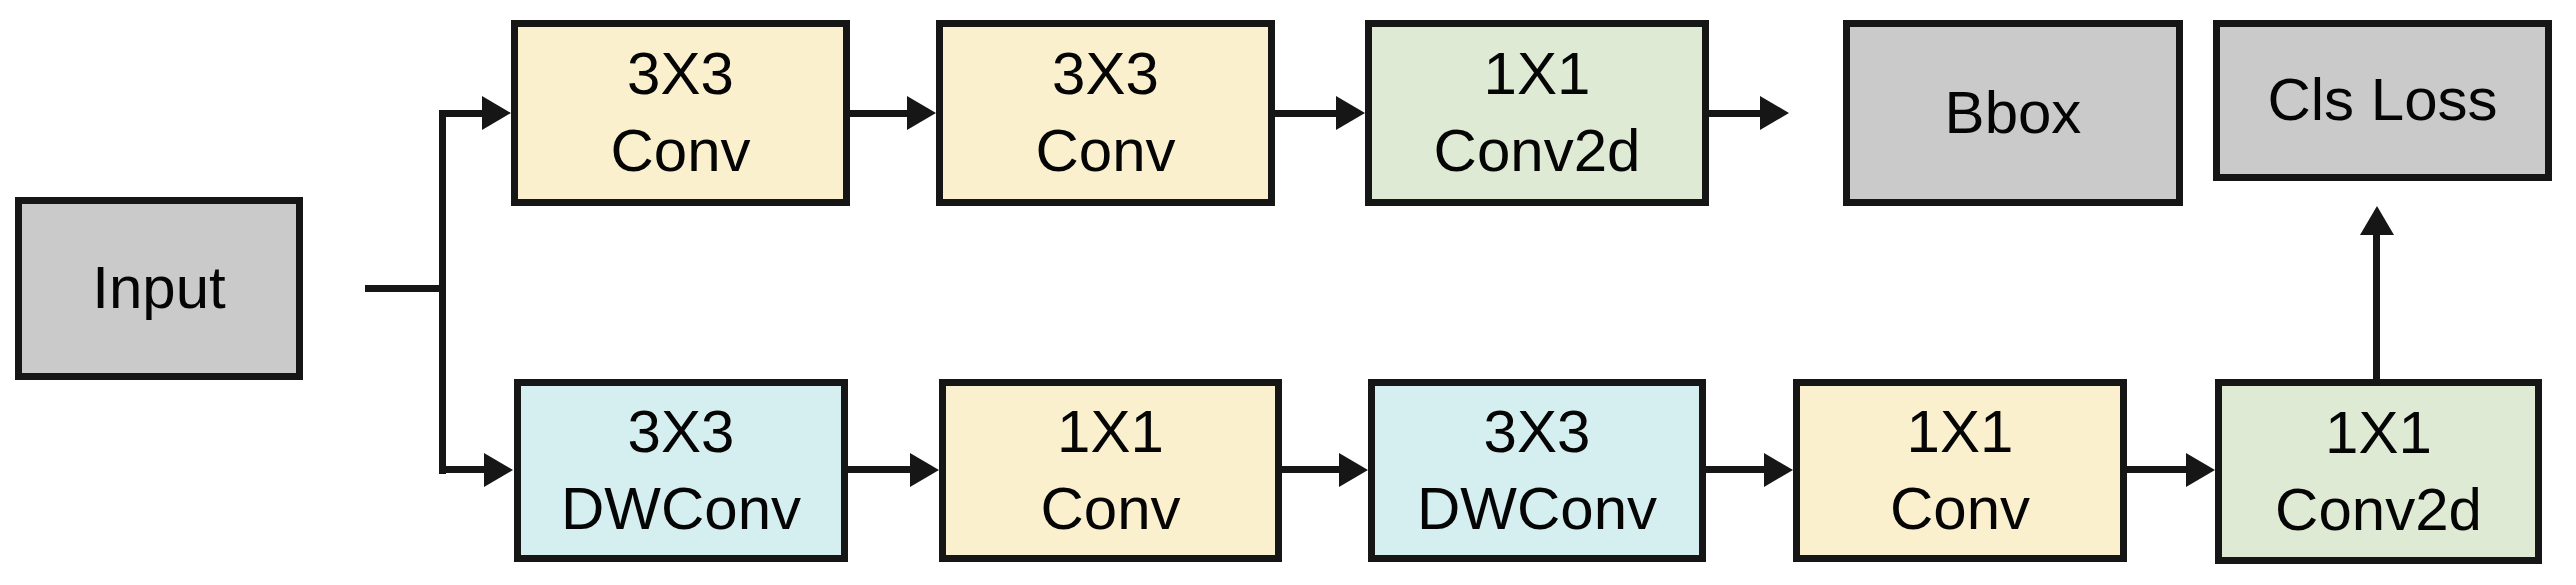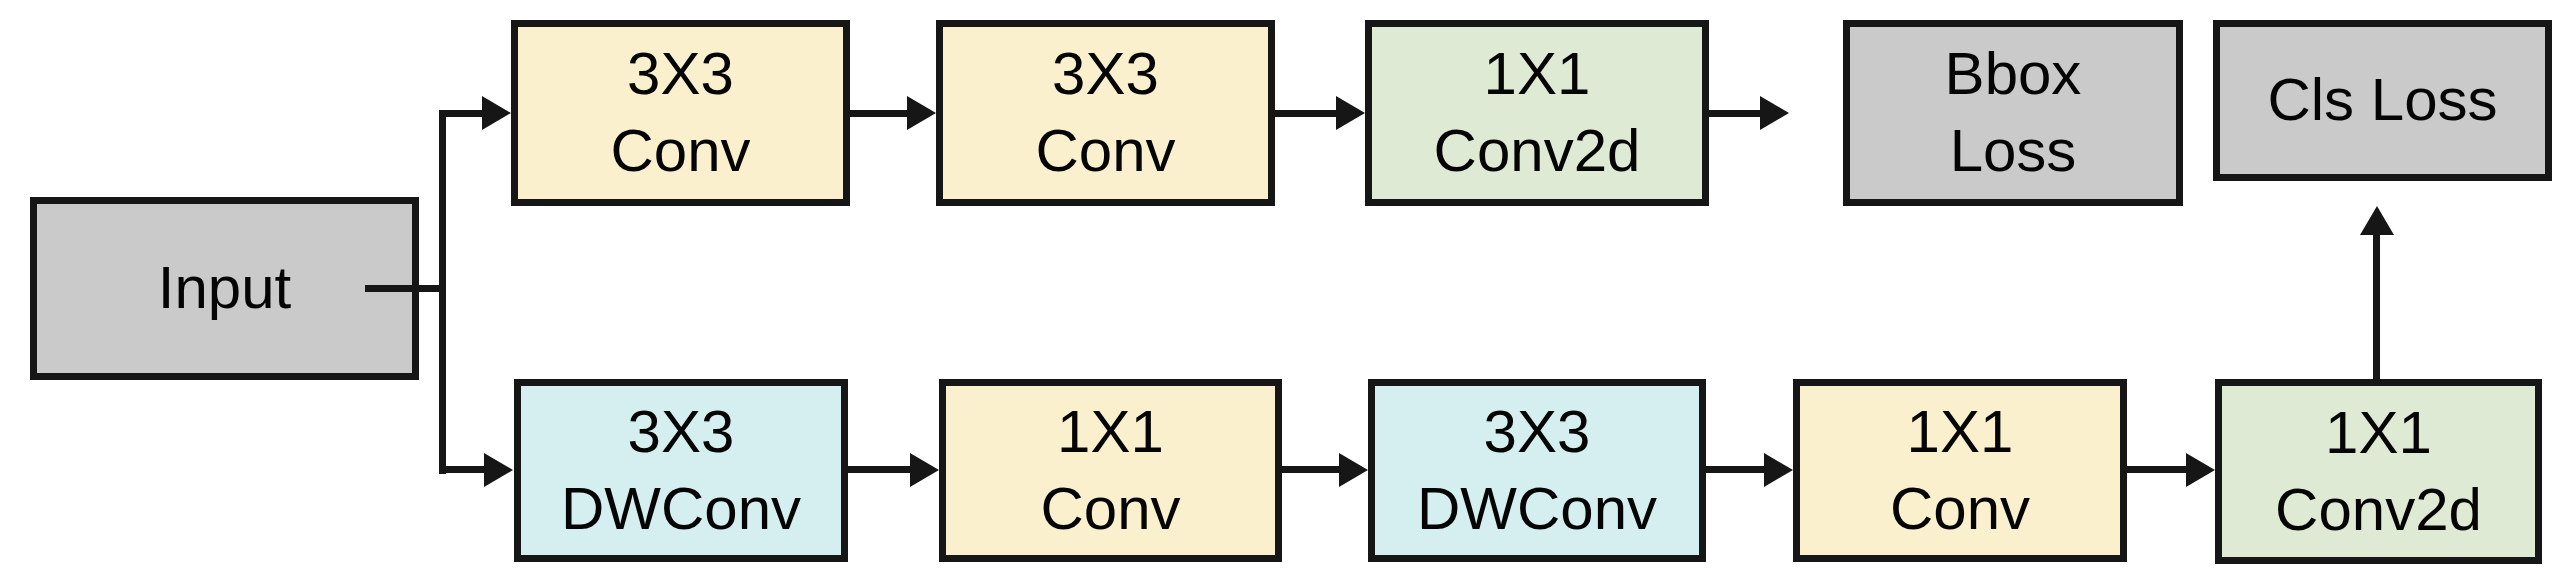--- a/index.html
+++ b/index.html
@@ -26,42 +26,41 @@
     border-top:17.3px solid transparent;border-bottom:17.3px solid transparent;}
   .ah-up{position:absolute;width:0;height:0;
     border-bottom:29px solid #161616;
     border-left:17.3px solid transparent;border-right:17.3px solid transparent;}
 </style>
 </head>
 <body>
 
 <div class="canvas">
 
-  <div class="node gray" style="left:30px;top:197px;width:389px;height:183px">
+  <div class="node gray" style="left:15px;top:197px;width:288px;height:183px">
     <span>Input</span>
   </div>
 
   <div class="node cream" style="left:511px;top:20px;width:339px;height:186px">
     <span>3X3</span>
     <span>Conv</span>
   </div>
 
   <div class="node cream" style="left:936px;top:20px;width:339px;height:186px">
     <span>3X3</span>
     <span>Conv</span>
   </div>
 
   <div class="node green" style="left:1365px;top:20px;width:344px;height:186px">
     <span>1X1</span>
     <span>Conv2d</span>
   </div>
 
   <div class="node gray" style="left:1843px;top:20px;width:340px;height:186px">
     <span>Bbox</span>
-    <span>Loss</span>
   </div>
 
   <div class="node gray" style="left:2213px;top:20px;width:339px;height:161px">
     <span>Cls Loss</span>
   </div>
 
   <div class="node cyan" style="left:514px;top:379px;width:334px;height:183px">
     <span>3X3</span>
     <span>DWConv</span>
   </div>

